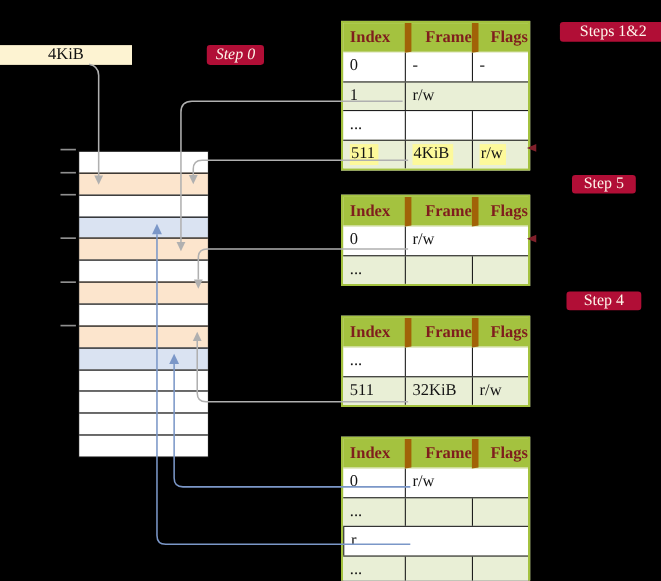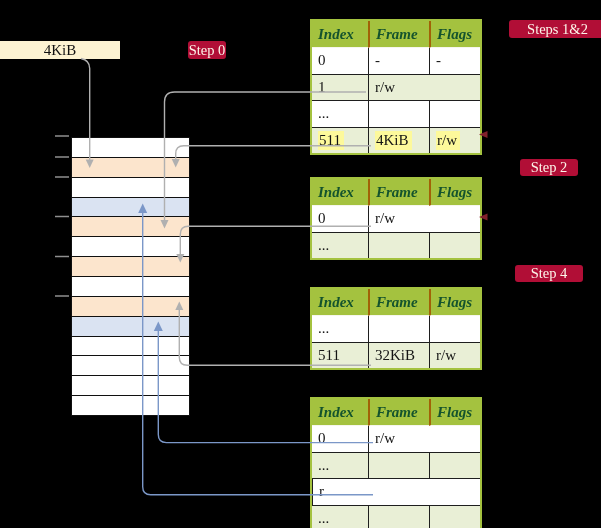--- a/index.html
+++ b/index.html
@@ -10,21 +10,21 @@
   
   .frame-label{
     position:absolute;left:0;top:41px;width:120px;height:18px;
     background:#fdf3d2;color:#111;font-size:15px;line-height:18px;text-align:center;
   }
   
   .badge{
     position:absolute;height:18px;background:#b10e36;border-radius:3px;
     color:#fdf5ea;font-size:14.5px;line-height:18px;text-align:center;
   }
-  #badge-step0{left:188px;top:41px;width:38px;}
+  #badge-step0{left:188px;top:41px;width:52px;font-style:italic;}
   #badge-steps12{left:509px;top:20px;width:97px;}
   #badge-step3{left:520px;top:159px;width:58px;height:17px;line-height:17px;}
   #badge-step4{left:515px;top:265px;width:68px;height:17px;line-height:17px;}
   
   #memory-stack{
     position:absolute;left:71px;top:137px;width:119px;height:279px;
     border:1.5px solid #101010;box-sizing:border-box;
     display:flex;flex-direction:column;
   }
   .mem-row{flex:1;background:#fff;}
@@ -39,45 +39,44 @@
   }
   .trow{display:flex;height:25.6px;}
   .trow.hdr{height:27px;background:#a4c23f;}
   .trow.alt{background:#e9efd6;}
   .tcell{
     box-sizing:border-box;padding-left:6px;font-size:15px;line-height:25.6px;
     color:#141414;overflow:hidden;white-space:nowrap;
   }
   .c0{width:56px;} .c1{width:61px;} .c2{width:51px;flex:1;}
   .hdr .tcell{
-    font-weight:bold;color:#14532d;font-size:15px;line-height:27px;
+    font-weight:bold;color:#7f1d1d;font-size:15px;line-height:27px;
     border-bottom:1px solid #f6f6ee;
-    font-style:italic;
-  }
-  .hdr .c1,.hdr .c2{border-left:2px solid #a16207;}
+  }
+  .hdr .c1,.hdr .c2{border-left:6px solid #a16207;text-align:right;}
   .trow:not(.hdr) .c1,.trow:not(.hdr) .c2{border-left:1px solid #1e1e1e;}
   .trow:not(.hdr) + .trow:not(.hdr){border-top:1px solid #1e1e1e;}
   #table1{top:19px;}
   #table2{top:177px;}
   #table3{top:287px;}
   #table4{top:397px;}
   .hl{background:#fdf99b;padding:1px 3px 2px 1px;}
   
   #overlay{position:absolute;left:0;top:0;z-index:50;pointer-events:none;}
 </style>
 </head>
 <body>
 
 <div id="canvas">
 
   <div class="frame-label">4KiB</div>
 
   <div class="badge" id="badge-step0">Step 0</div>
   <div class="badge" id="badge-steps12">Steps 1&amp;2</div>
-  <div class="badge" id="badge-step3">Step 2</div>
+  <div class="badge" id="badge-step3">Step 5</div>
   <div class="badge" id="badge-step4">Step 4</div>
 
   <div id="memory-stack">
       <div class="mem-row fill-white"></div>
       <div class="mem-row fill-orange"></div>
       <div class="mem-row fill-white"></div>
       <div class="mem-row fill-blue"></div>
       <div class="mem-row fill-orange"></div>
       <div class="mem-row fill-white"></div>
       <div class="mem-row fill-orange"></div>

